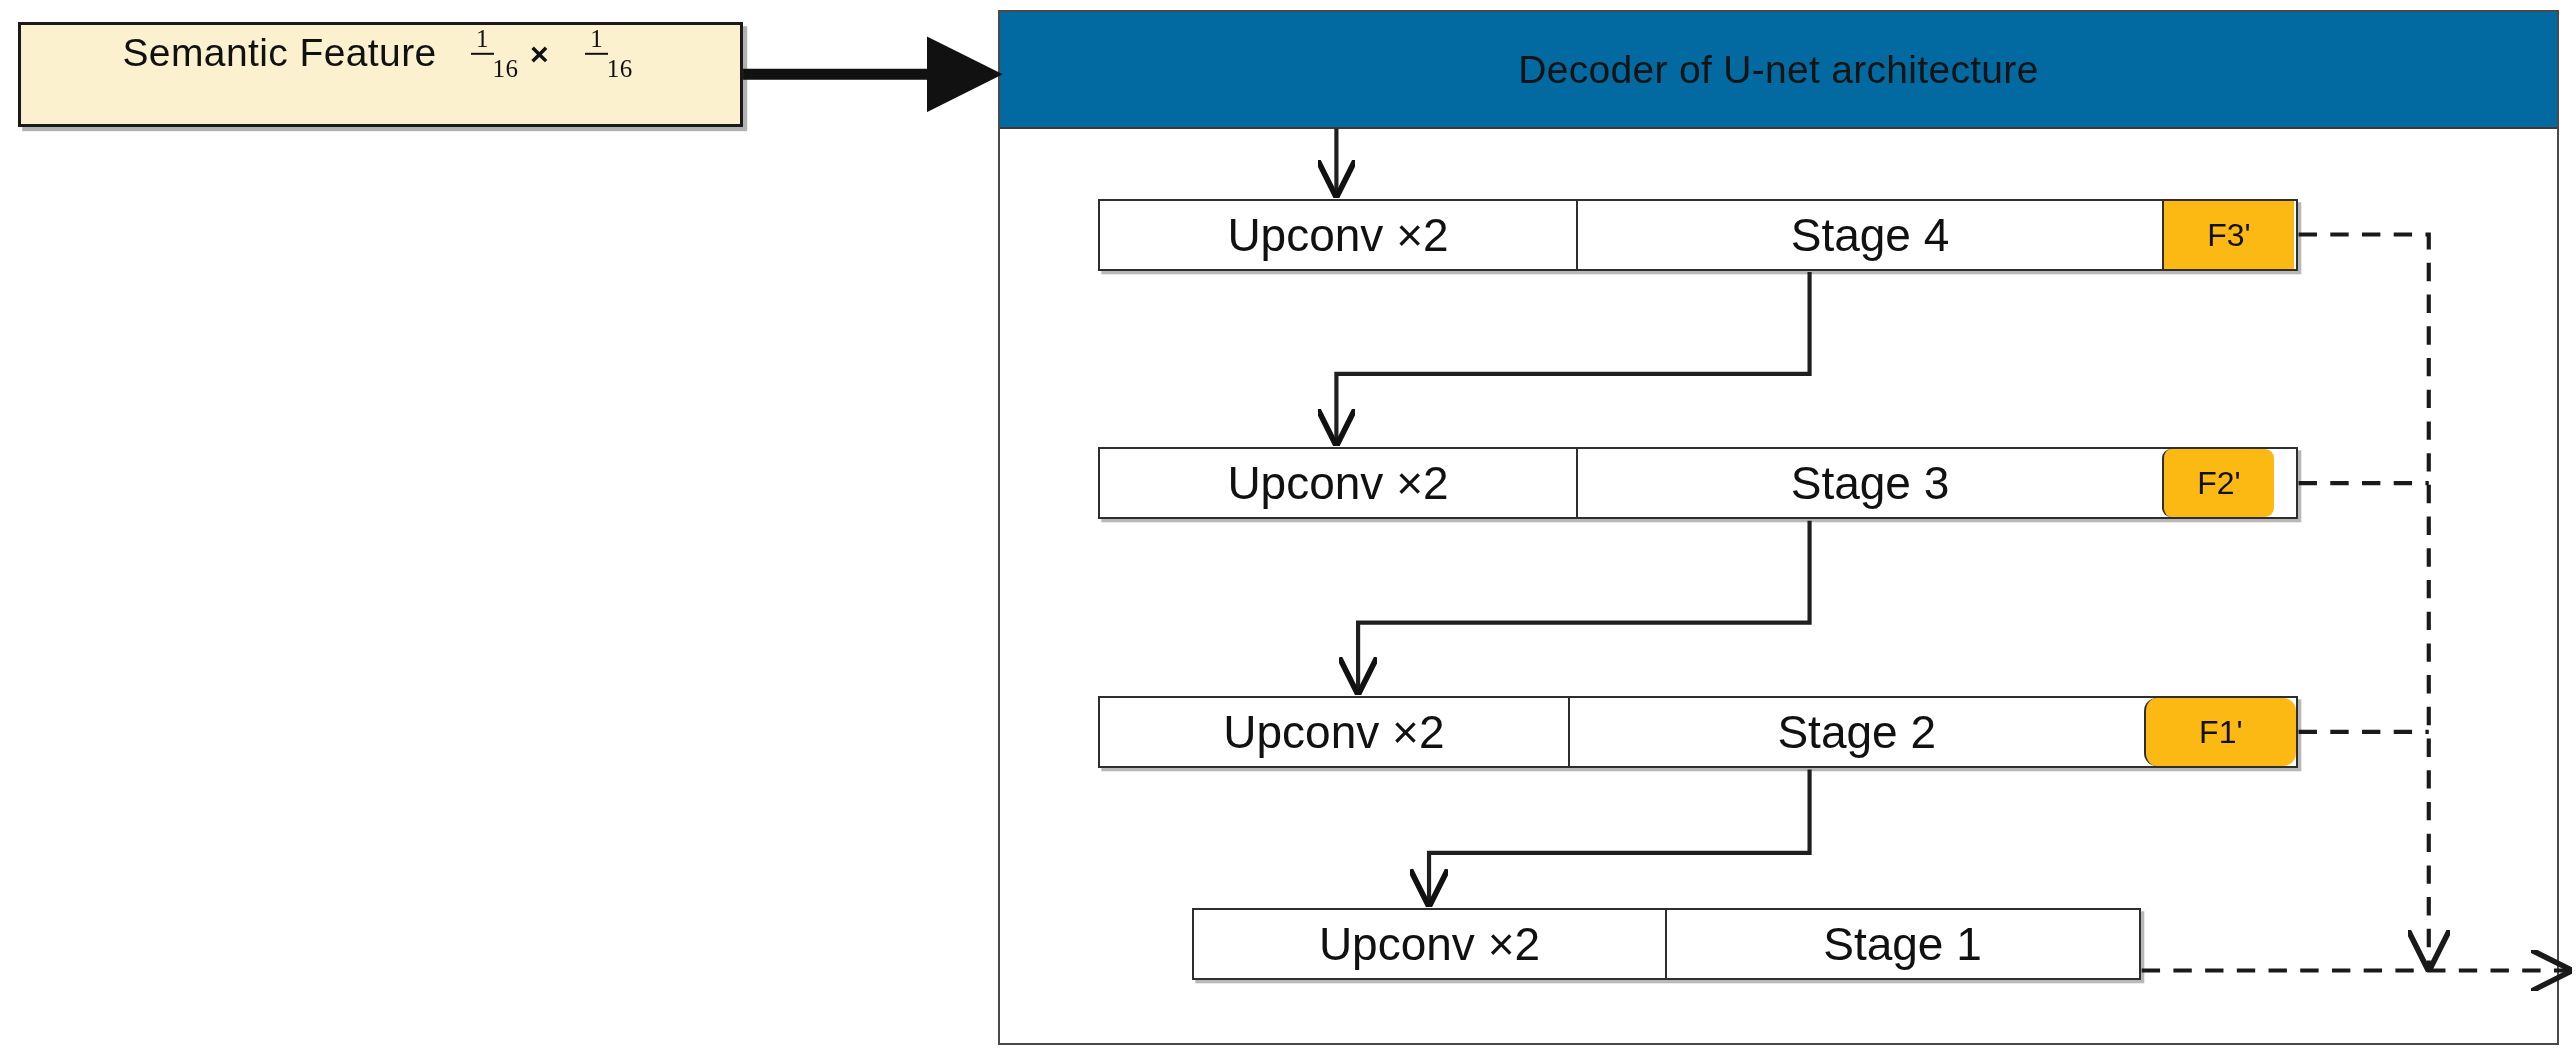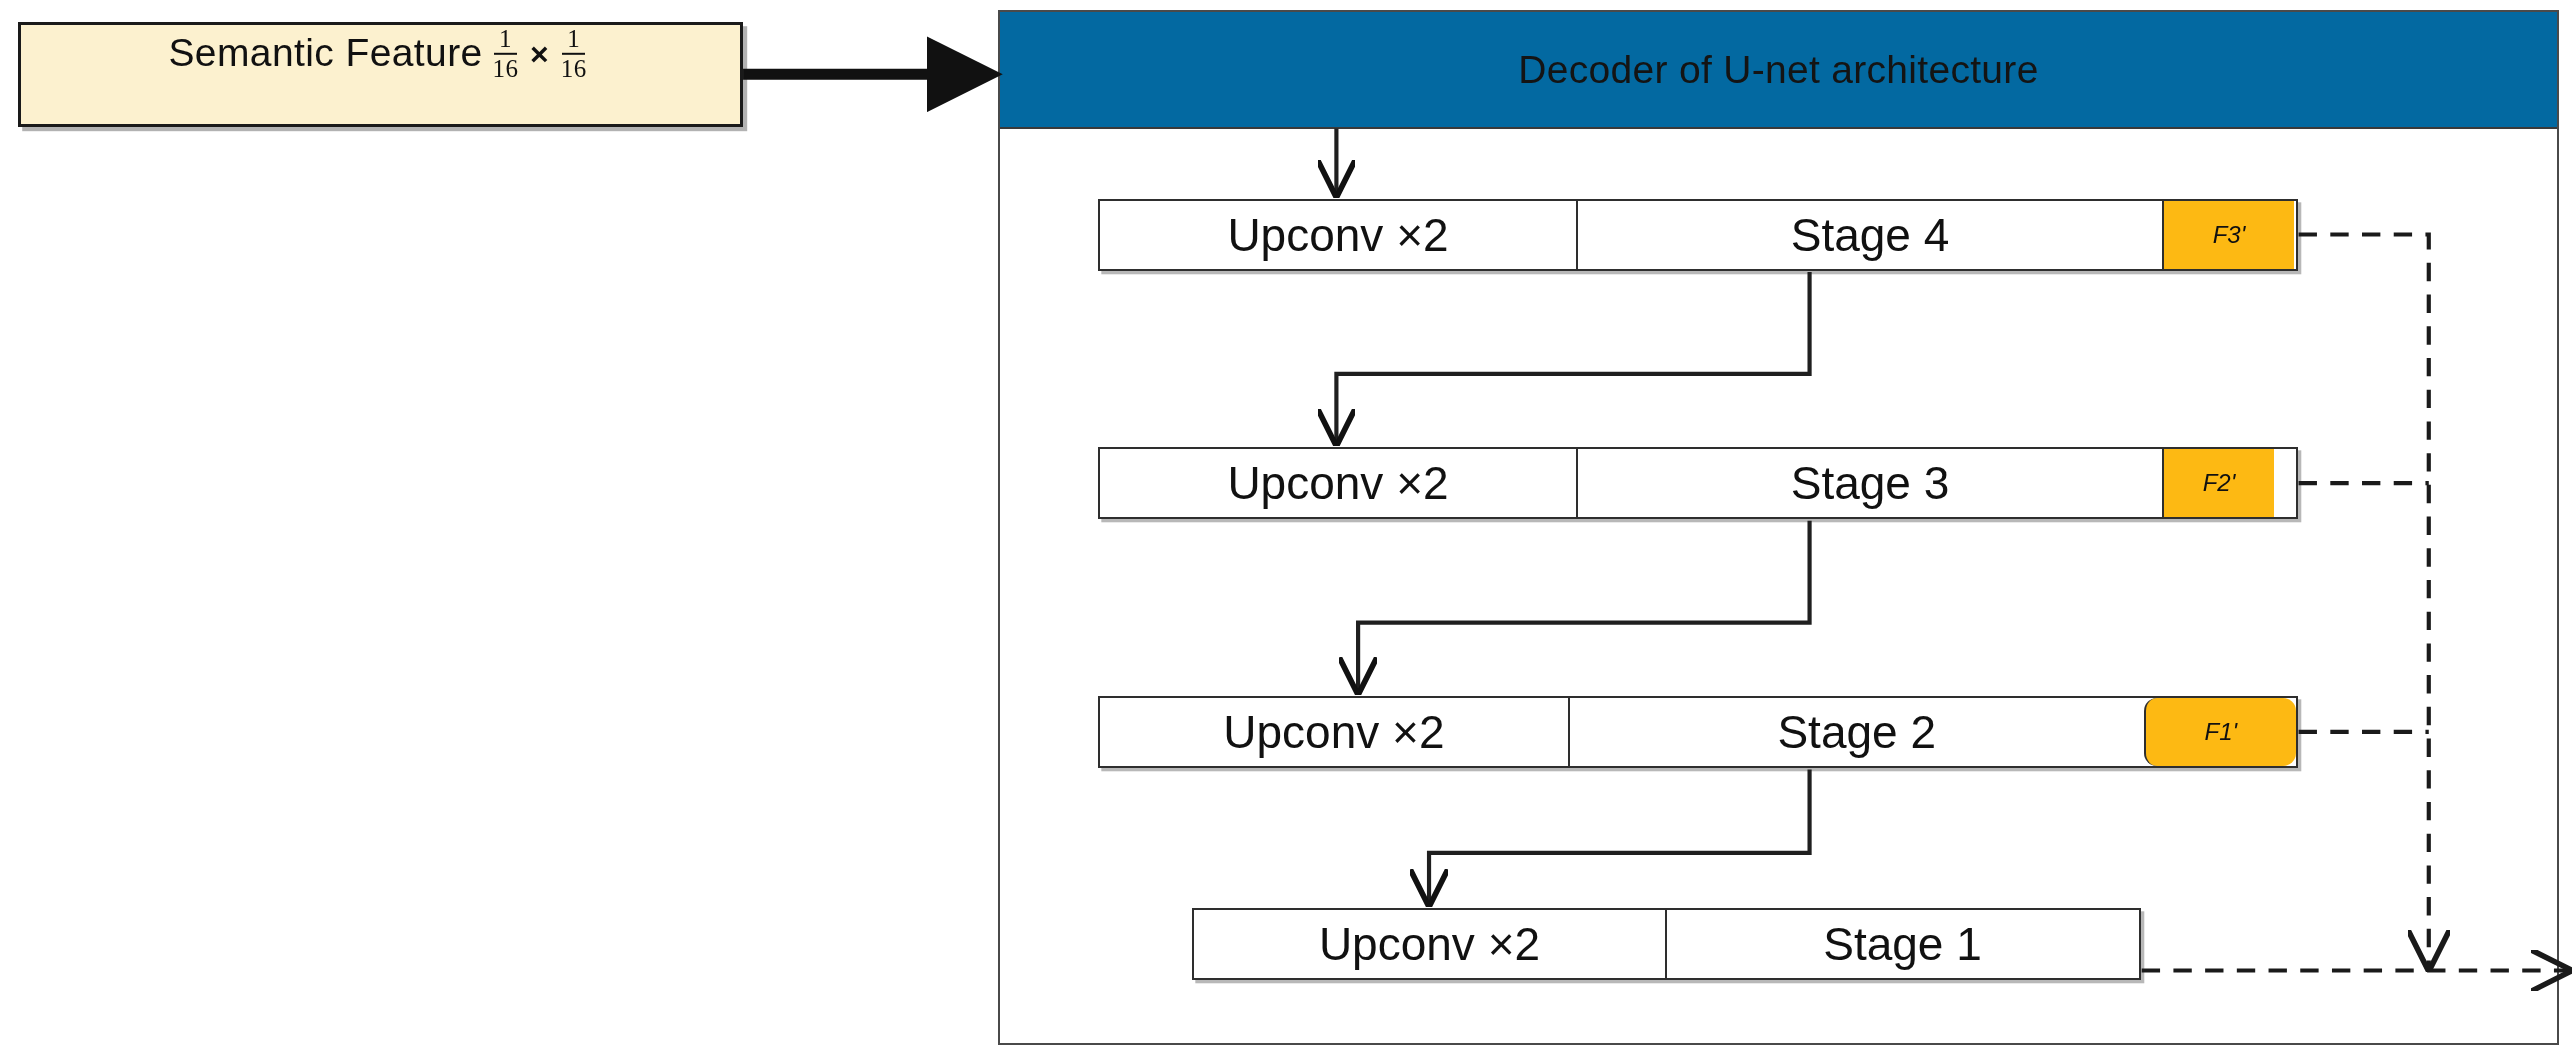--- a/index.html
+++ b/index.html
@@ -55,20 +55,21 @@
     vertical-align: middle;
     margin: 0 1.7px;
     transform: translateY(0.8px);
   }
   .frac .num {
     padding: 0 5px 1.7px 5px;
     border-bottom: 2.5px solid #111111;
   }
   .frac .den {
     padding: 1.7px 5px 0 5px;
+    margin-left: 46px;
   }
   .times-sym {
     font-size: 32px;
     font-weight: bold;
     margin: 0 1.7px;
     transform: translateY(1.7px);
   }
 
   
   .decoder-container {
@@ -122,22 +123,21 @@
   .cell-upconv {
     background: #ffffff;
     border-right: 2.5px solid #2e2e2e;
   }
   .cell-stage {
     background: #ffffff;
   }
   .cell-feature {
     background: #fdb913;
     border-left: 2.5px solid #2e2e2e;
-    font-size: 24px;
-    font-style: italic;
+    font-size: 32px;
   }
 
   
   #connectors {
     position: absolute;
     left: 0;
     top: 0;
     width: 2576px;
     height: 1064px;
     pointer-events: none;
@@ -171,21 +171,21 @@
 
   <div class="stage-row" style="left:1098px; top:199px; width:1200px; height:72px;">
     <div class="cell cell-upconv" style="width:478px;">Upconv ×2</div>
     <div class="cell cell-stage" style="width:584px;">Stage 4</div>
     <div class="cell cell-feature" style="width:132px;">F3'</div>
   </div>
 
   <div class="stage-row" style="left:1098px; top:447px; width:1200px; height:72px;">
     <div class="cell cell-upconv" style="width:478px;">Upconv ×2</div>
     <div class="cell cell-stage" style="width:584px;">Stage 3</div>
-    <div class="cell cell-feature" style="width:112px;">F2'</div>
+    <div class="cell cell-feature" style="width:112px;border-radius:9px;">F2'</div>
   </div>
 
   <div class="stage-row" style="left:1098px; top:696px; width:1200px; height:72px;">
     <div class="cell cell-upconv" style="width:478px;">Upconv ×2</div>
     <div class="cell cell-stage" style="width:584px;">Stage 2</div>
     <div class="cell cell-feature" style="width:155px;border-radius:13px;">F1'</div>
   </div>
 
   <div class="stage-row" style="left:1192px; top:908px; width:949px; height:72px;">
     <div class="cell cell-upconv" style="width:473px;">Upconv ×2</div>

